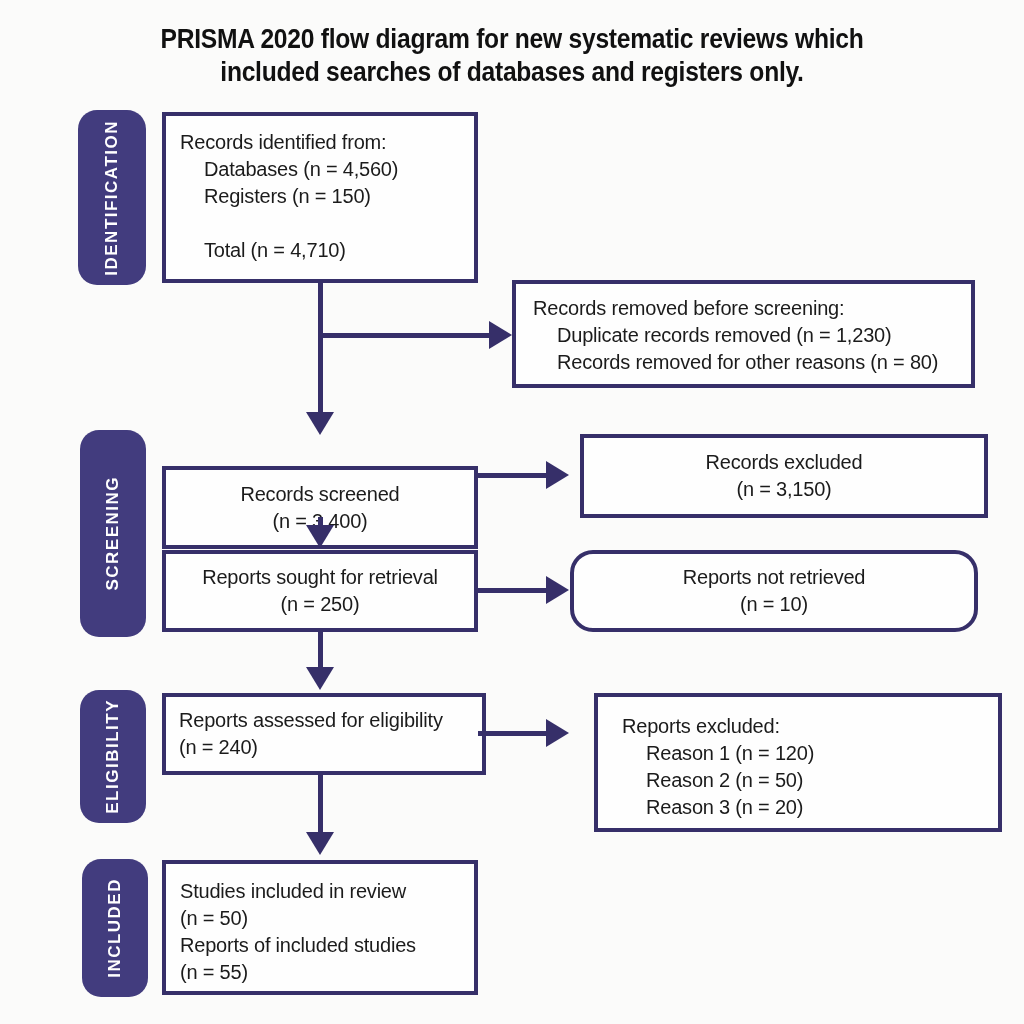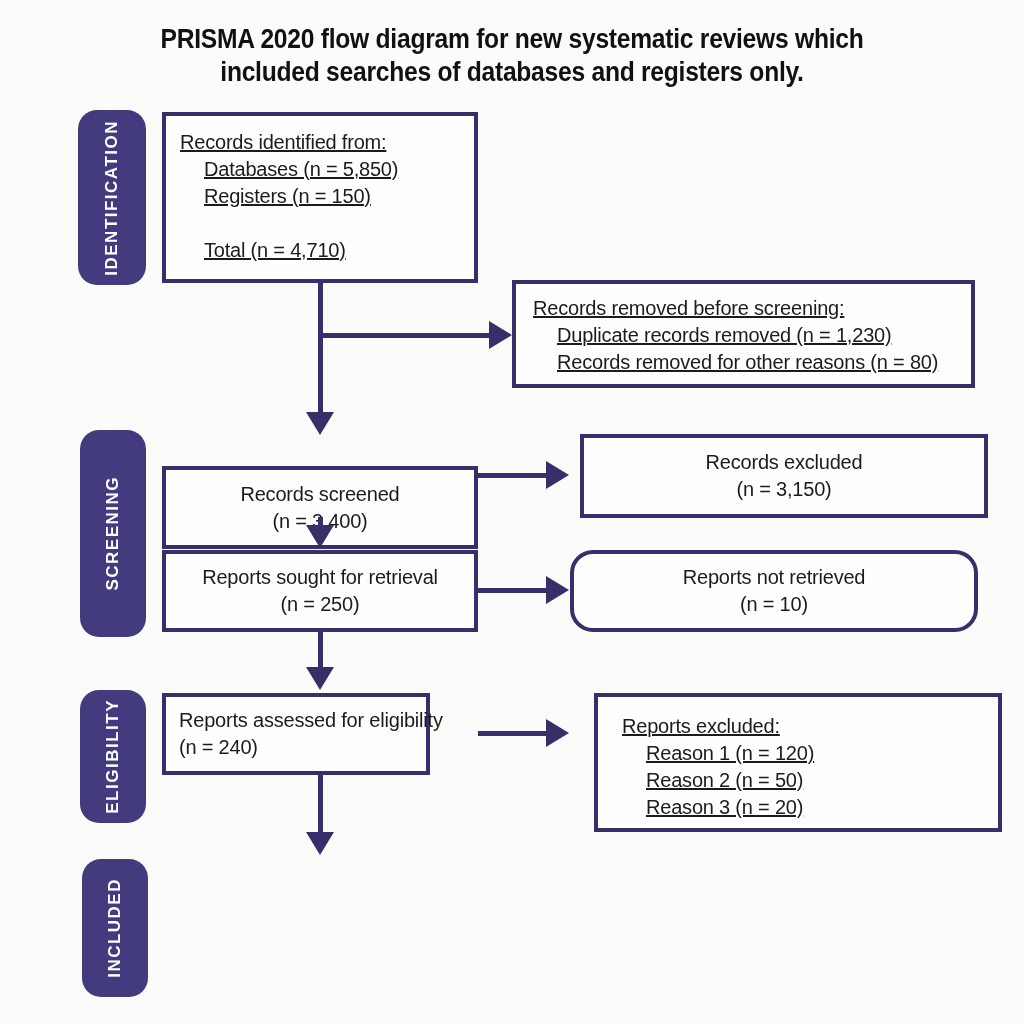--- a/index.html
+++ b/index.html
@@ -32,21 +32,21 @@
     color:var(--sidebar-text);font-weight:700;font-size:17px;letter-spacing:1.5px;
     white-space:nowrap;
   }
   .box{
     position:absolute;box-sizing:border-box;border:4px solid var(--accent);
     background:var(--box-background);color:var(--text);
     font-size:20px;line-height:27px;letter-spacing:-0.2px;
   }
   .box.center{display:flex;flex-direction:column;align-items:center;justify-content:center;text-align:center;}
   .box.left-center{display:flex;flex-direction:column;justify-content:center;padding-left:13px;}
-  .box.list{padding:13px 8px 8px 14px;text-decoration:underline;}
+  .box.list{padding:13px 8px 8px 14px;}
   .box .indent{padding-left:24px;}
   .box .gap-above{margin-top:27px;}
   .box div{white-space:nowrap;}
   .vline{position:absolute;width:5px;background:var(--accent);}
   .hline{position:absolute;height:5px;background:var(--accent);}
   .head-down{
     position:absolute;width:0;height:0;
     border-left:14px solid transparent;border-right:14px solid transparent;
     border-top:23px solid var(--accent);
   }
@@ -74,21 +74,21 @@
   </div>
   <div class="stage" style="left:80px;top:690px;width:66px;height:133px;">
     <span>ELIGIBILITY</span>
   </div>
   <div class="stage" style="left:82px;top:859px;width:66px;height:138px;">
     <span>INCLUDED</span>
   </div>
 
   <div class="box list" style="left:162px;top:112px;width:316px;height:171px;">
     <div>Records identified from:</div>
-    <div class="indent">Databases (n = 5,850)</div>
+    <div class="indent">Databases (n = 4,560)</div>
     <div class="indent">Registers (n = 150)</div>
     <div class="indent gap-above">Total (n = 4,710)</div>
   </div>
 
   <div class="box list" style="left:512px;top:280px;width:463px;height:108px;padding-top:11px;padding-left:17px;">
     <div>Records removed before screening:</div>
     <div class="indent">Duplicate records removed (n = 1,230)</div>
     <div class="indent">Records removed for other reasons (n = 80)</div>
   </div>
 
@@ -103,31 +103,37 @@
 
   <div class="box center" style="left:162px;top:550px;width:316px;height:82px;">
     <div>Reports sought for retrieval</div>
     <div>(n = 250)</div>
   </div>
   <div class="box center" style="left:570px;top:550px;width:408px;height:82px;border-radius:23px;">
     <div>Reports not retrieved</div>
     <div>(n = 10)</div>
   </div>
 
-  <div class="box left-center" style="left:162px;top:693px;width:268px;height:82px;justify-content:center;">
+  <div class="box left-center" style="left:162px;top:693px;width:324px;height:82px;justify-content:center;">
     <div>Reports assessed for eligibility</div>
     <div>(n = 240)</div>
   </div>
   <div class="box list" style="left:594px;top:693px;width:408px;height:139px;padding-top:16px;padding-left:24px;">
     <div>Reports excluded:</div>
     <div class="indent">Reason 1 (n = 120)</div>
     <div class="indent">Reason 2 (n = 50)</div>
     <div class="indent">Reason 3 (n = 20)</div>
   </div>
 
+  <div class="box list" style="left:162px;top:860px;width:316px;height:135px;padding-top:14px;">
+    <div>Studies included in review</div>
+    <div>(n = 50)</div>
+    <div>Reports of included studies</div>
+    <div>(n = 55)</div>
+  </div>
 
   <div class="vline" style="left:318px;top:283px;height:130px;"></div>
   <div class="head-down" style="left:306px;top:412px;"></div>
 
   <div class="hline" style="left:320px;top:333px;width:170px;"></div>
   <div class="head-right" style="left:489px;top:321px;"></div>
 
   <div class="hline" style="left:478px;top:473px;width:70px;"></div>
   <div class="head-right" style="left:546px;top:461px;"></div>
 

